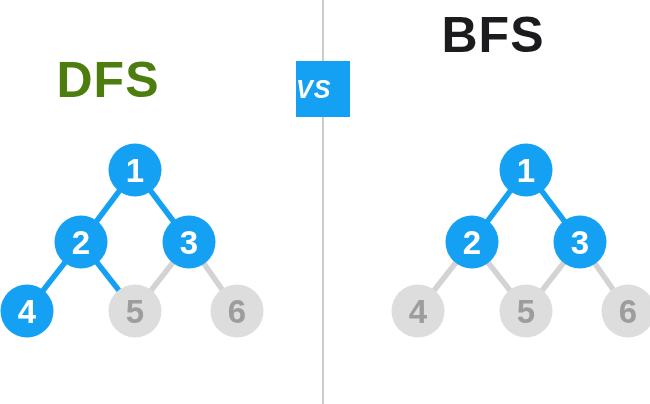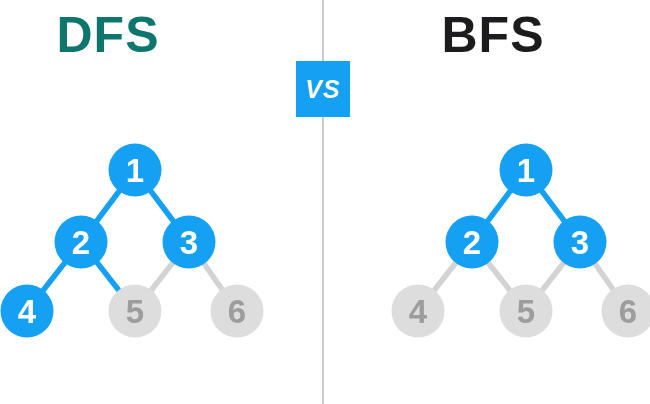--- a/index.html
+++ b/index.html
@@ -24,21 +24,21 @@
     letter-spacing:1px;
     line-height:1.1;
     white-space:nowrap;
   }
   .title-left  { left:108px; }
   .title-right { left:493px; }
   .vs-badge {
     position:absolute;
     left:296px; top:61px;
     width:54px; height:56px;
-    display:flex; align-items:center; justify-content:center;
+    display:flex; align-items:center; justify-content:flex-start;
   }
   .vs-text {
     color:#ffffff;
     font-size:25px;
     font-weight:bold;
     font-style:italic;
     letter-spacing:1px;
   }
   .tree {
     position:absolute;
@@ -51,21 +51,21 @@
     font-weight:bold;
     font-size:33px;
   }
 </style>
 </head>
 <body>
 
 <div class="canvas">
   <div class="divider" style="background: rgb(204, 204, 204);"></div>
 
-  <div class="panel-title title-left" style="color: #0f766e;">DFS</div>
+  <div class="panel-title title-left" style="color: #4d7c0f; margin-top: 45px;">DFS</div>
 
   <div class="panel-title title-right" style="color: rgb(28, 28, 30);">BFS</div>
 
   <div class="vs-badge" style="background: rgb(21, 161, 243);">
     <span class="vs-text">VS</span>
   </div>
 
   <div class="tree tree-dfs"><svg viewBox="0 0 270 232" width="270" height="232">
         <line x1="135" y1="40" x2="81" y2="112" stroke="#15A1F3" stroke-width="5.5"></line>
         <line x1="135" y1="40" x2="189" y2="112" stroke="#15A1F3" stroke-width="5.5"></line>

